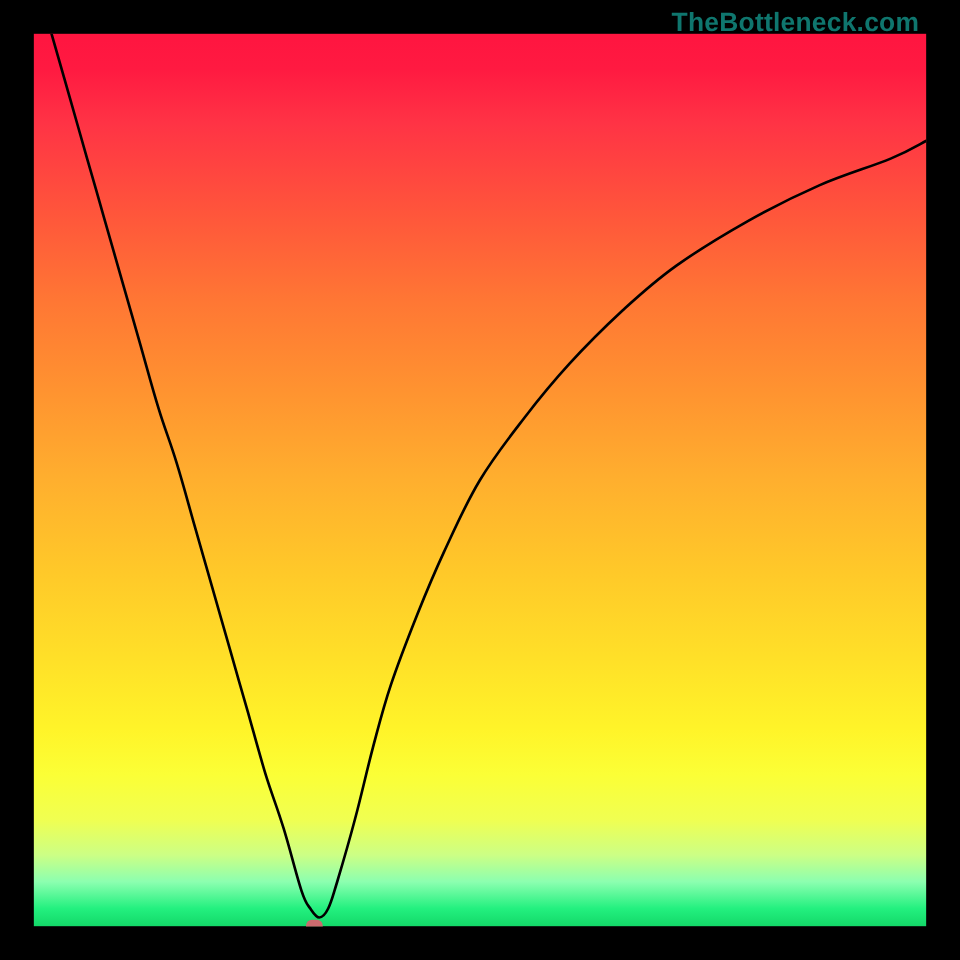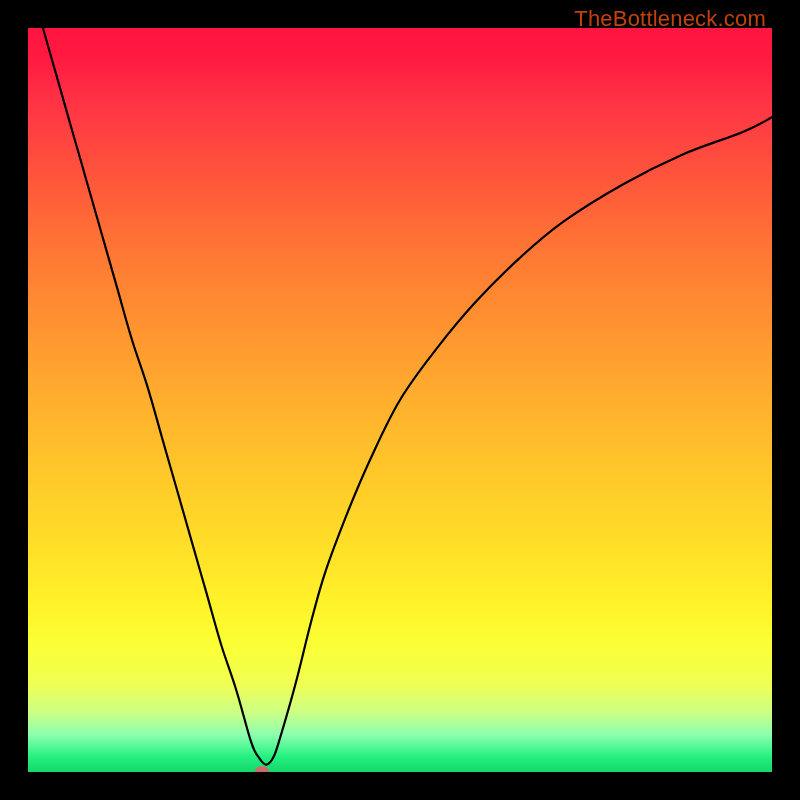--- a/index.html
+++ b/index.html
@@ -45,23 +45,23 @@
       #ccff85 92%,
       #8cffb0 95%,
       #23f07f 98%,
       #13d868 100%
     );
   }
   .watermark {
     position: absolute;
     top: 6px;
     right: 34px;
-    color: #c2410c;
+    color: #0f766e;
     font-size: 22px;
-    font-weight: 400;
+    font-weight: 700;
     letter-spacing: 0.2px;
     user-select: none;
   }
   svg.curve {
     position: absolute;
     inset: 0;
   }
   .marker {
     position: absolute;
     width: 14px;

